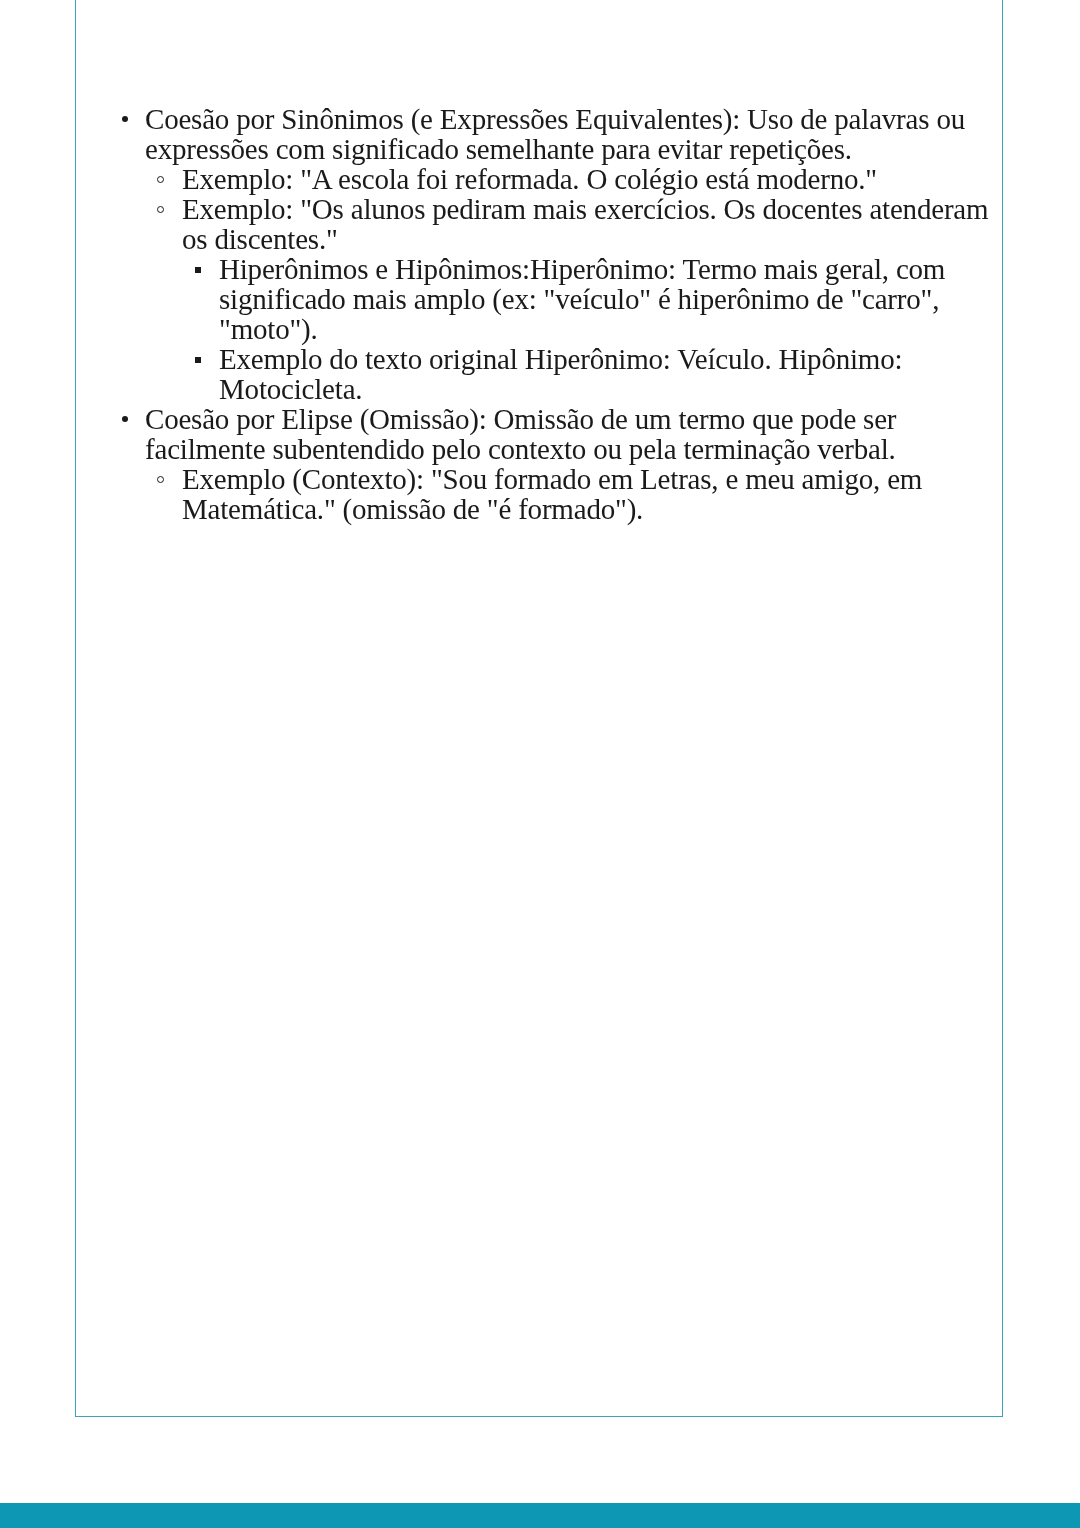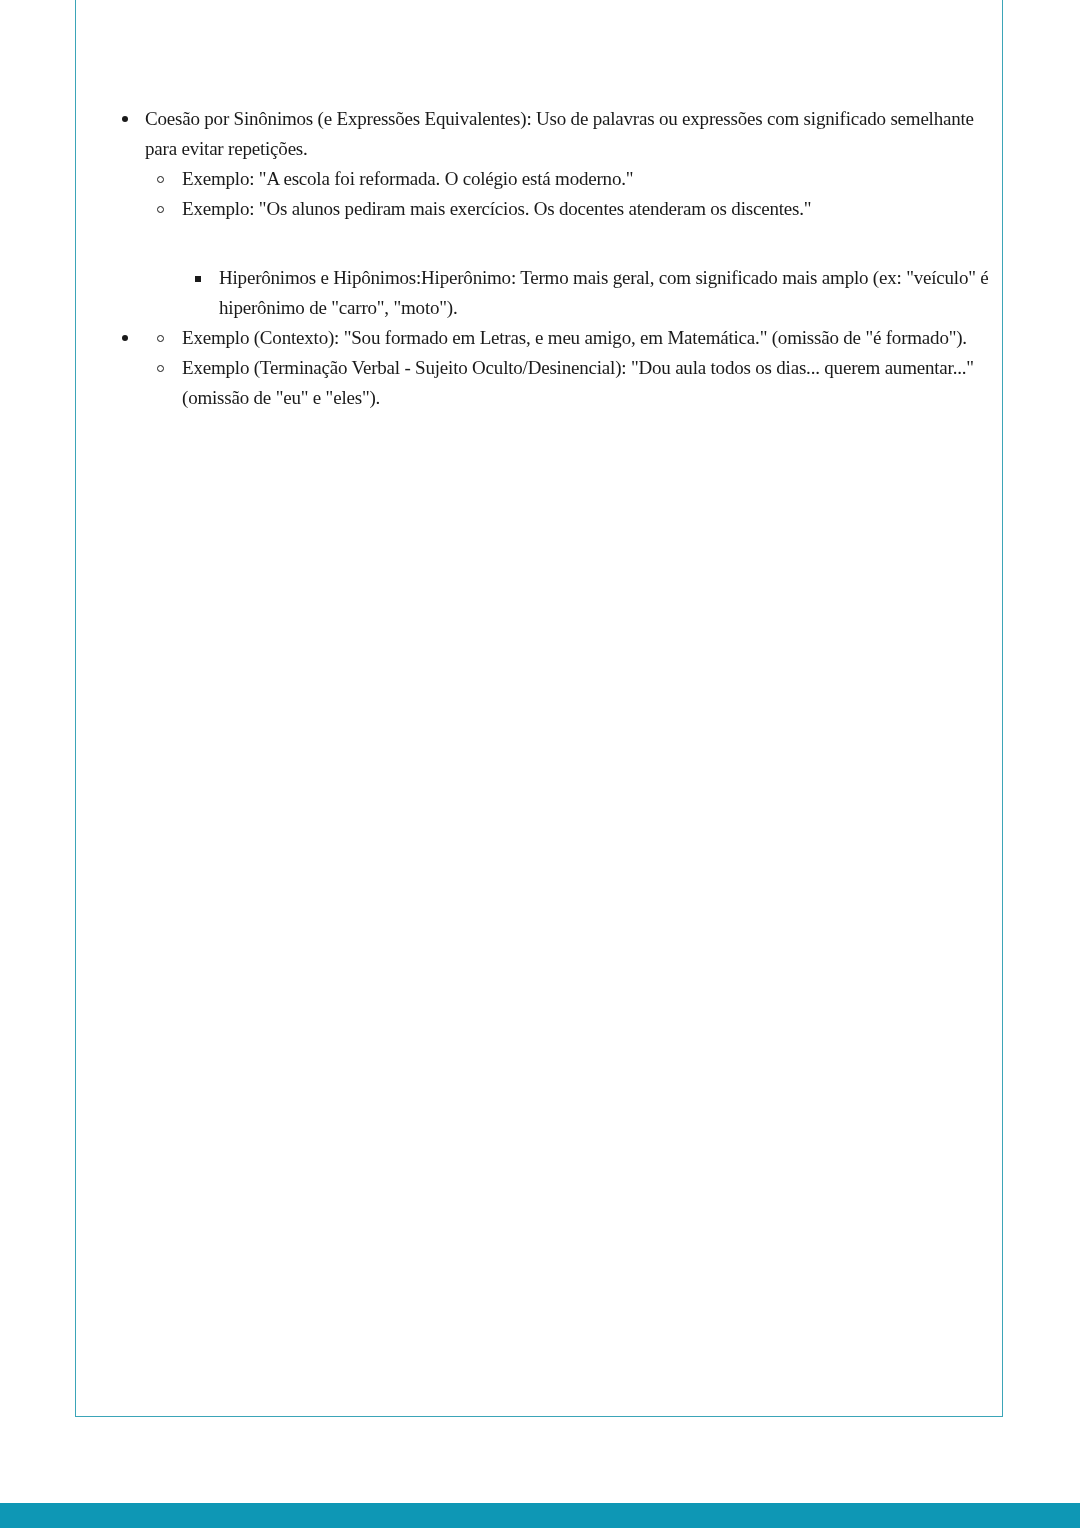--- a/index.html
+++ b/index.html
@@ -23,41 +23,40 @@
       height: 1419px;
       border: 1.5px solid #3ba5b8;
       border-top: none;
       box-sizing: border-box;
     }
     .content {
       position: absolute;
       left: 110px;
       top: 104px;
       width: 880px;
-      font-size: 19px;
+      font-size: 29px;
       line-height: 30px;
       letter-spacing: -0.2px;
     }
     ul {
       margin: 0;
       padding: 0;
       list-style: none;
     }
     li {
       position: relative;
     }
     .l1 > li {
       padding-left: 35px;
     }
     .l2 > li {
       padding-left: 37px;
     }
     .l3 > li {
       padding-left: 37px;
-      margin-top: 39px;
     }
     .bullet {
       position: absolute;
       display: inline-block;
     }
     .l1 > li > .bullet {
       left: 12px;
       top: 12px;
       width: 6px;
       height: 6px;
@@ -109,35 +108,36 @@
           <span class="text">Exemplo: "A escola foi reformada. O colégio está moderno."</span>
         </li>
         <li>
           <span class="bullet"></span>
           <span class="text">Exemplo: "Os alunos pediram mais exercícios. Os docentes atenderam os discentes."</span>
           <ul class="l3">
             <li>
               <span class="bullet"></span>
               <span class="text">Hiperônimos e Hipônimos:Hiperônimo: Termo mais geral, com significado mais amplo (ex: "veículo" é hiperônimo de "carro", "moto").</span>
             </li>
+            <li>
+              <span class="bullet"></span>
+              <span class="text">Exemplo do texto original Hiperônimo: Veículo. Hipônimo: Motocicleta.</span>
+            </li>
           </ul>
         </li>
       </ul>
     </li>
 
     <li>
       <span class="bullet"></span>
+      <span class="text">Coesão por Elipse (Omissão): Omissão de um termo que pode ser facilmente subentendido pelo contexto ou pela terminação verbal.</span>
       <ul class="l2">
         <li>
           <span class="bullet"></span>
           <span class="text">Exemplo (Contexto): "Sou formado em Letras, e meu amigo, em Matemática." (omissão de "é formado").</span>
-        </li>
-        <li>
-          <span class="bullet"></span>
-          <span class="text">Exemplo (Terminação Verbal - Sujeito Oculto/Desinencial): "Dou aula todos os dias... querem aumentar..." (omissão de "eu" e "eles").</span>
         </li>
       </ul>
     </li>
 
   </ul>
 </div>
 
 <div class="footer-bar"></div>
 
 </body></html>

